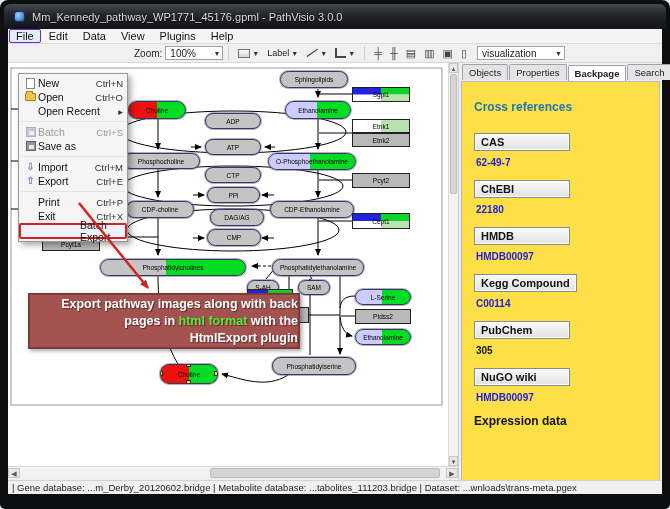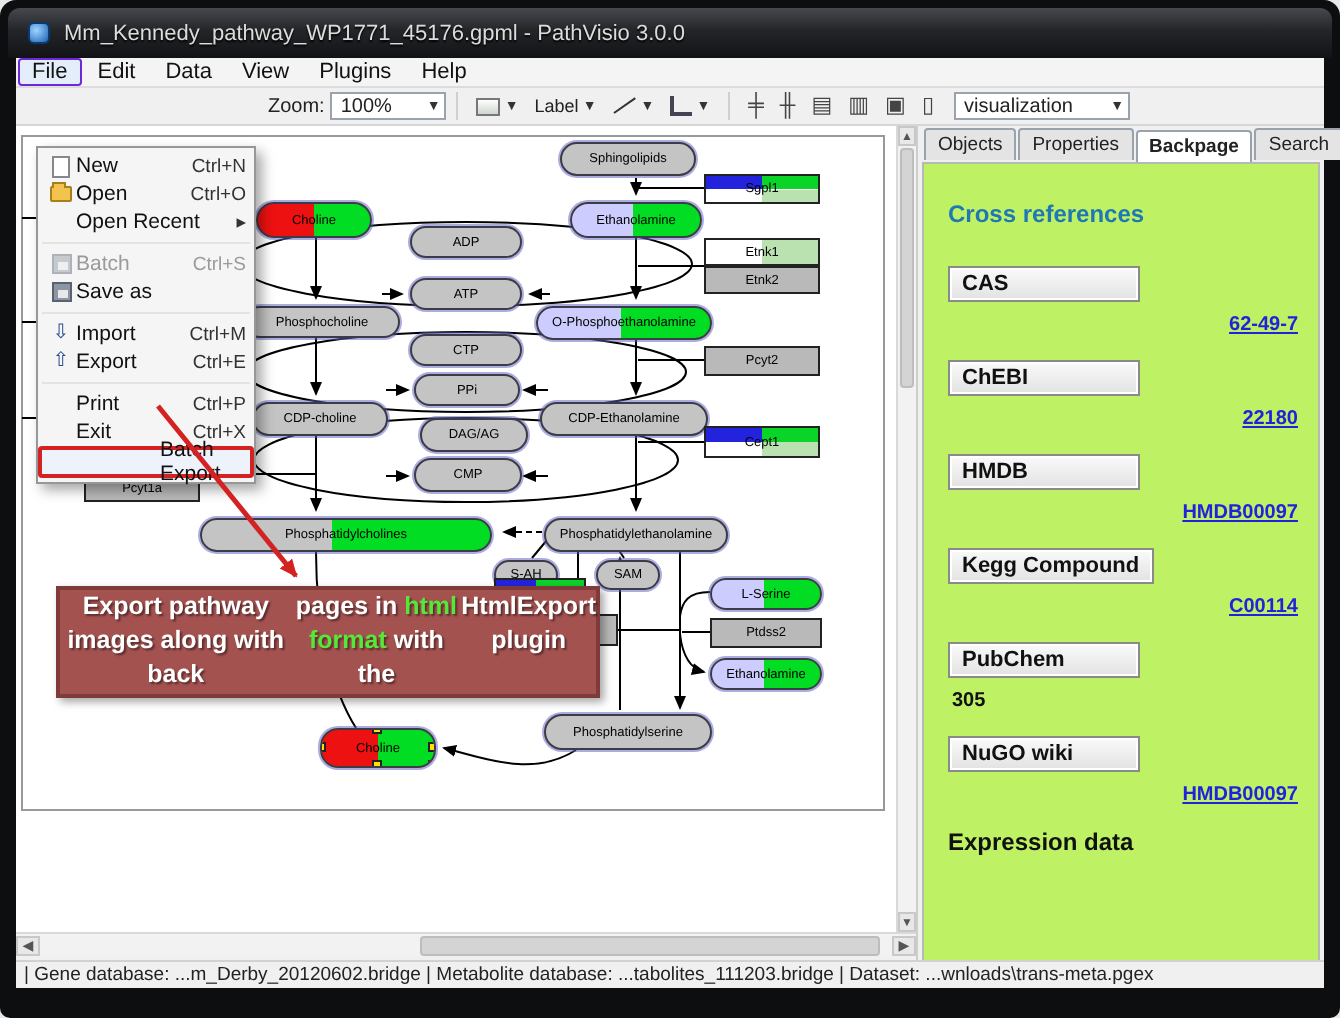--- a/index.html
+++ b/index.html
@@ -40,43 +40,43 @@
   .vscroll .sb-btn.down{position:absolute;bottom:0;left:0;right:0;}
   .hscroll{position:absolute;left:0;top:403px;width:450px;height:12px;background:#f2f2f2;border-top:1px solid #d9d9d9;display:flex;align-items:center;font-size:7px;color:#555;}
   .hscroll .sb-btn{width:12px;text-align:center;background:#e8e8e8;border:1px solid #c8c8c8;height:10px;line-height:9px;}
   .hscroll .track{flex:1;position:relative;height:10px;}
   .hscroll .thumb{position:absolute;left:190px;width:230px;top:0;height:10px;background:#d4d4d4;border:1px solid #bdbdbd;border-radius:2px;}
   
   .panel{position:relative;width:204px;height:100%;background:#f0f0f0;border-left:1px solid #cdcdcd;}
   .tabs{display:flex;height:17px;align-items:flex-end;padding-left:3px;background:#f0f0f0;}
   .tab{font-size:9.5px;padding:2px 6px;border:1px solid #9aa3ad;border-bottom:none;background:#e4e4e4;border-radius:2px 2px 0 0;margin-right:1px;color:#222;}
   .tab.active{background:#fff;height:16px;font-weight:bold;position:relative;top:1px;}
-  .panel-body{position:absolute;left:2px;right:2px;top:18px;bottom:2px;background:#bef264;border:1px solid #b8b8b8;padding:10px 10px 0 12px;overflow:hidden;}
+  .panel-body{position:absolute;left:2px;right:2px;top:18px;bottom:2px;background:#fde047;border:1px solid #b8b8b8;padding:10px 10px 0 12px;overflow:hidden;}
   .xref-heading{color:#1f78b4;font-weight:bold;font-size:12px;margin:8px 0 18px 0;}
   .xref-section{margin-bottom:11px;}
   .xref-header{display:inline-block;min-width:96px;background:linear-gradient(#fafafa,#e2e2e2);border:1px solid #8a8a8a;box-shadow:inset 0 0 0 1px #fff;font-weight:bold;font-size:11px;padding:2px 6px;color:#111;}
   .xref-value{display:block;font-size:10px;font-weight:bold;margin:6px 0 2px 2px;color:#111;}
-  .xref-value.link{color:#2222dd;text-decoration:underline;cursor:pointer;text-align:right;}
+  .xref-value.link{color:#2222dd;cursor:pointer;}
   .xref-footer{font-weight:bold;font-size:12px;color:#111;margin-top:4px;}
   
   .statusbar{position:absolute;left:0;bottom:0;width:100%;height:14px;background:#f0f0f0;border-top:1px solid #d2d2d2;font-size:9.5px;color:#222;line-height:14px;padding-left:4px;white-space:nowrap;overflow:hidden;}
   
   .node{position:absolute;display:flex;align-items:center;justify-content:center;font-size:6.5px;color:#000;white-space:nowrap;overflow:hidden;}
   .m-gray,.m-redgreen,.m-lavgreen,.m-graygreen{border:1px solid #3c3c46;border-radius:9px;box-shadow:0 0 0 1px rgba(90,90,200,.5);}
   .m-gray{background:#c4c4c4;}
   .m-redgreen{background:linear-gradient(to right,#ee1111 50%,#00dd22 50%);}
   .m-lavgreen{background:linear-gradient(to right,#ccccfe 48%,#00dd22 48%);}
   .m-graygreen{background:linear-gradient(to right,#c4c4c4 45%,#00dd22 45%);}
   .g-gray{background:#b9b9b9;border:1px solid #222;}
   .g-quad{border:1px solid #222;background-image:linear-gradient(to right,#2323dd 50%,#0ad428 50%),linear-gradient(to right,#ffffff 50%,#b9e2b0 50%);background-size:100% 50%;background-position:top,bottom;background-repeat:no-repeat;}
   .g-halfgreen{border:1px solid #222;background:linear-gradient(to right,#ffffff 50%,#b9e2b0 50%);}
   .g-bluegreen{border:1px solid #222;background:linear-gradient(to right,#2323dd 45%,#0ad428 45%);}
   .handle{position:absolute;width:5px;height:5px;background:#ffe000;border:1px solid #222;z-index:3;}
   
-  .annotation{position:absolute;left:20px;top:230px;width:272px;height:56px;background:#a35250;border:2px solid #7e3b39;box-shadow:2px 2px 4px rgba(0,0,0,.35);z-index:5;display:flex;flex-direction:row;justify-content:center;text-align:center;font-weight:bold;font-size:12.5px;color:#fff;line-height:17px;text-shadow:1px 1px 1px rgba(0,0,0,.45);}
+  .annotation{position:absolute;left:20px;top:230px;width:272px;height:56px;background:#a35250;border:2px solid #7e3b39;box-shadow:2px 2px 4px rgba(0,0,0,.35);z-index:5;display:flex;flex-direction:column;justify-content:center;text-align:right;font-weight:bold;font-size:12.5px;color:#fff;line-height:17px;text-shadow:1px 1px 1px rgba(0,0,0,.45);}
   .annotation .hl{color:#55e838;}
   
   .filemenu{position:absolute;left:10px;top:44px;width:110px;background:#f5f5f5;border:1px solid #979797;box-shadow:3px 3px 6px rgba(0,0,0,.35);z-index:10;padding:2px 0;}
   .fm-item{display:flex;align-items:center;height:14px;font-size:10.5px;color:#111;padding:0 4px;position:relative;}
   .fm-item .fm-ic{width:15px;display:flex;align-items:center;justify-content:center;}
   .fm-item .fm-label{flex:1;}
   .fm-item .fm-short{font-size:9.5px;color:#333;}
   .fm-item.disabled .fm-label,.fm-item.disabled .fm-short{color:#9a9a9a;}
   .fm-item.highlighted{border:2px solid #d42222;border-radius:2px;height:16px;background:#eef3fb;padding-left:44px;}
   .fm-sep{height:4px;border-bottom:1px solid #e3e3e3;margin:0 2px 3px 2px;}

